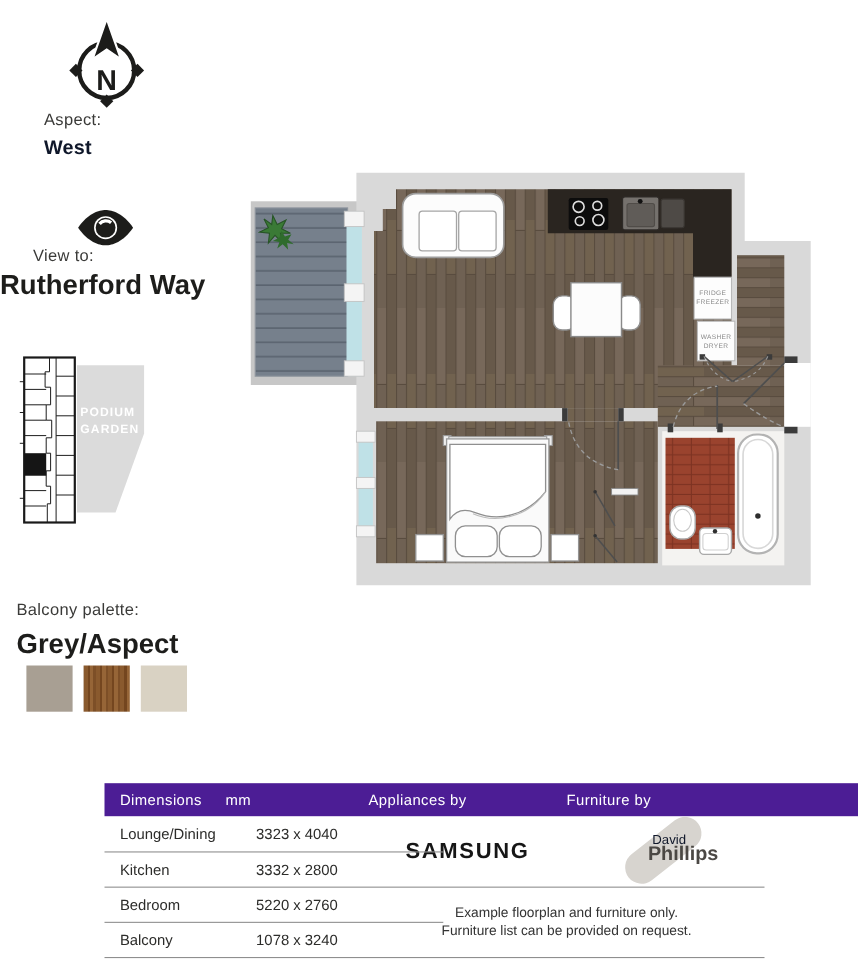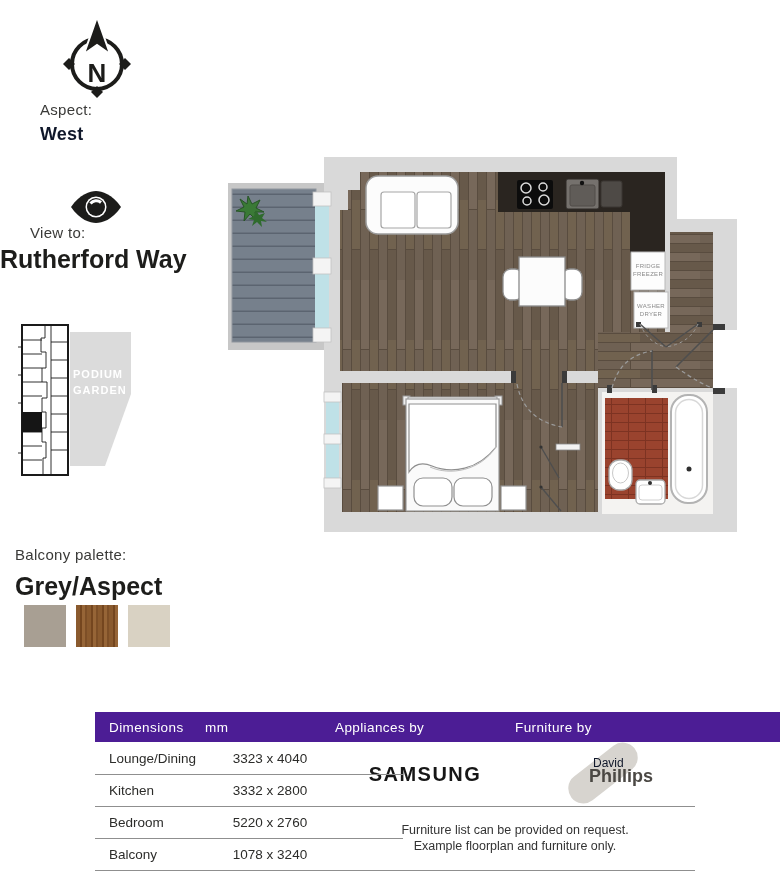--- a/index.html
+++ b/index.html
@@ -288,22 +288,22 @@
 
     <div class="brand-sam">SAMSUNG</div>
 
     <div class="brand-dp">
       <div class="dp-capsule"></div>
       <div class="dp-l1">David</div>
       <div class="dp-l2">Phillips</div>
     </div>
 
     <div class="note">
+      <span>Example floorplan and furniture only.</span>
       <span>Furniture list can be provided on request.</span>
-      <span>Example floorplan and furniture only.</span>
     </div>
 
     <div class="hline ln1" style="position:absolute"></div>
     <div class="hline ln2" style="position:absolute"></div>
     <div class="hline ln3" style="position:absolute"></div>
     <div class="hline ln4" style="position:absolute"></div>
   </div>
 </div>
 
 </body></html>

